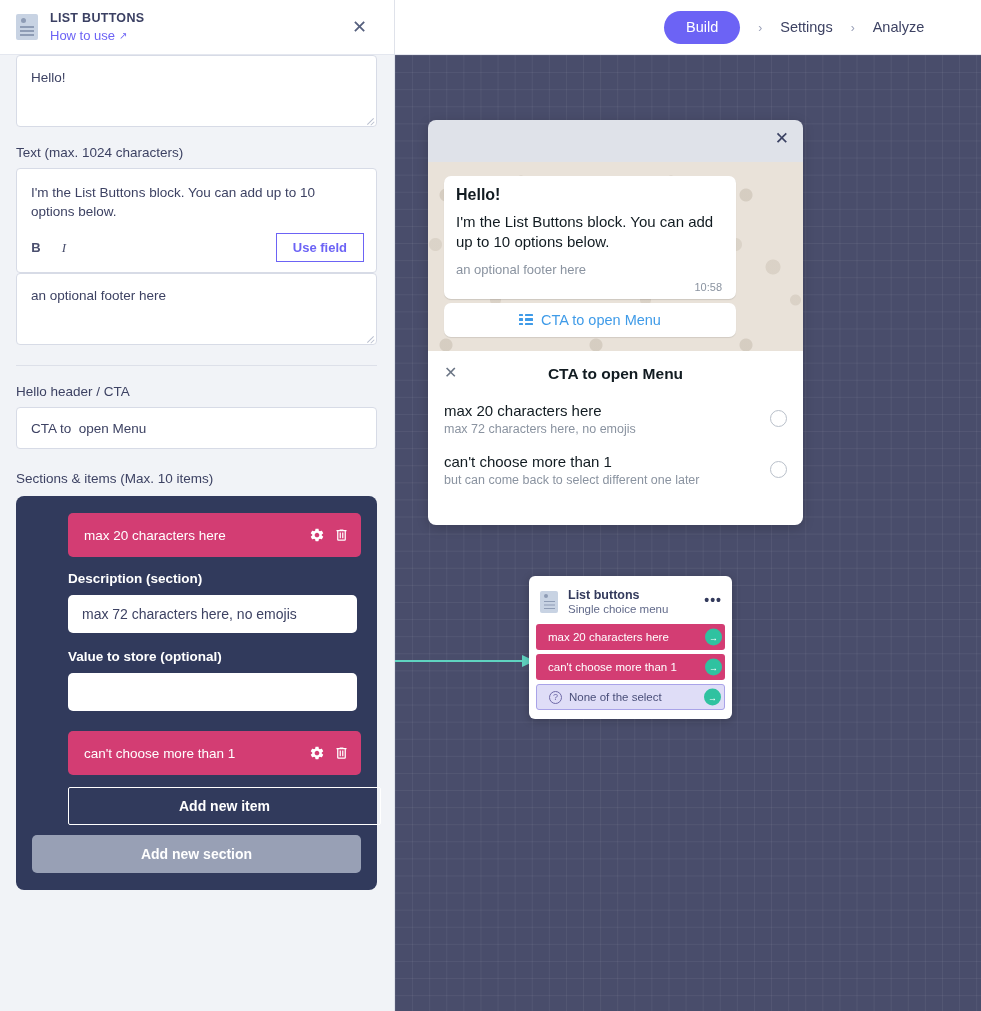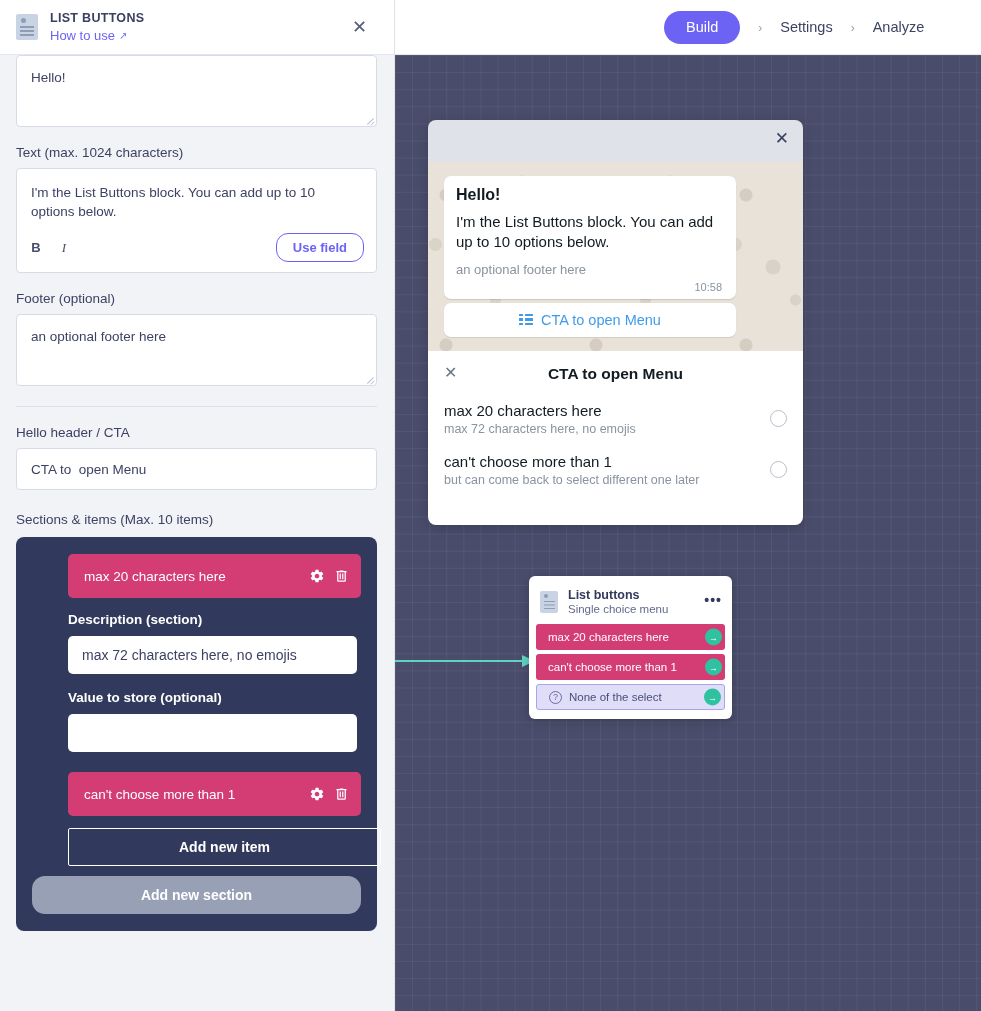--- a/index.html
+++ b/index.html
@@ -198,21 +198,21 @@
     width: 14px; text-align: center;
   }
   .tb-b { font-weight: bold; }
   .tb-i { font-style: italic; font-family: "Liberation Serif", serif; }
   .use-field {
     margin-left: auto;
     border: 1px solid #6c63f5;
     color: #6c63f5;
     font-size: 13px;
     font-weight: bold;
-    border-radius: 12px;
+    border-radius: 0;
     padding: 6px 16px;
     background: #fff;
     cursor: pointer;
     font-family: "Liberation Sans", sans-serif;
   }
 
   .divider {
     height: 1px;
     background: #dde0e9;
     margin: 20px 0 0 0;
@@ -288,21 +288,21 @@
     font-weight: bold;
     font-family: "Liberation Sans", sans-serif;
     cursor: pointer;
     margin-top: 12px;
   }
   .add-section-btn {
     width: 329px;
     height: 38px;
     background: #98a0b5;
     border: none;
-    border-radius: 13px;
+    border-radius: 5px;
     color: #ffffff;
     font-size: 14px;
     font-weight: bold;
     font-family: "Liberation Sans", sans-serif;
     cursor: pointer;
     margin-top: 10px;
     display: block;
   }
 
   
@@ -624,21 +624,20 @@
     <div class="field-label">Text (max. 1024 characters)</div>
     <div class="rich-box">
       <div class="rich-text">I'm the List Buttons block. You can add up to 10 options below.</div>
       <div class="rich-toolbar">
         <span class="tb-b">B</span>
         <span class="tb-i">I</span>
         <button class="use-field">Use field</button>
       </div>
     </div>
 
-    <div class="field-label">Footer (optional)</div>
     <div class="ta-wrap">
       <textarea class="ta" style="">an optional footer here</textarea>
       <span class="resize-grip"></span>
     </div>
 
     <div class="divider"></div>
 
     <div class="field-label">Hello header / CTA</div>
     <input class="ti" value="CTA to  open Menu" style="">
 

